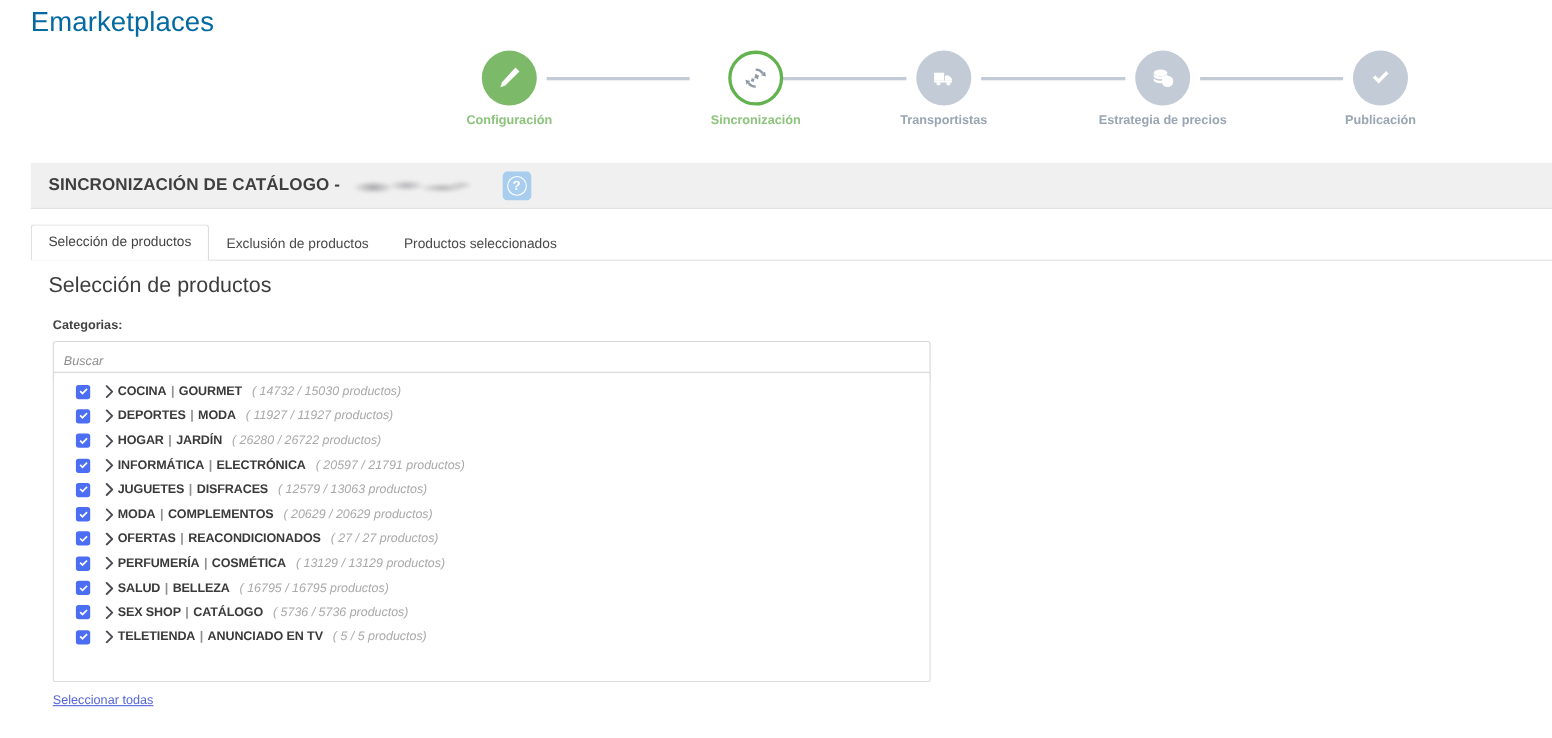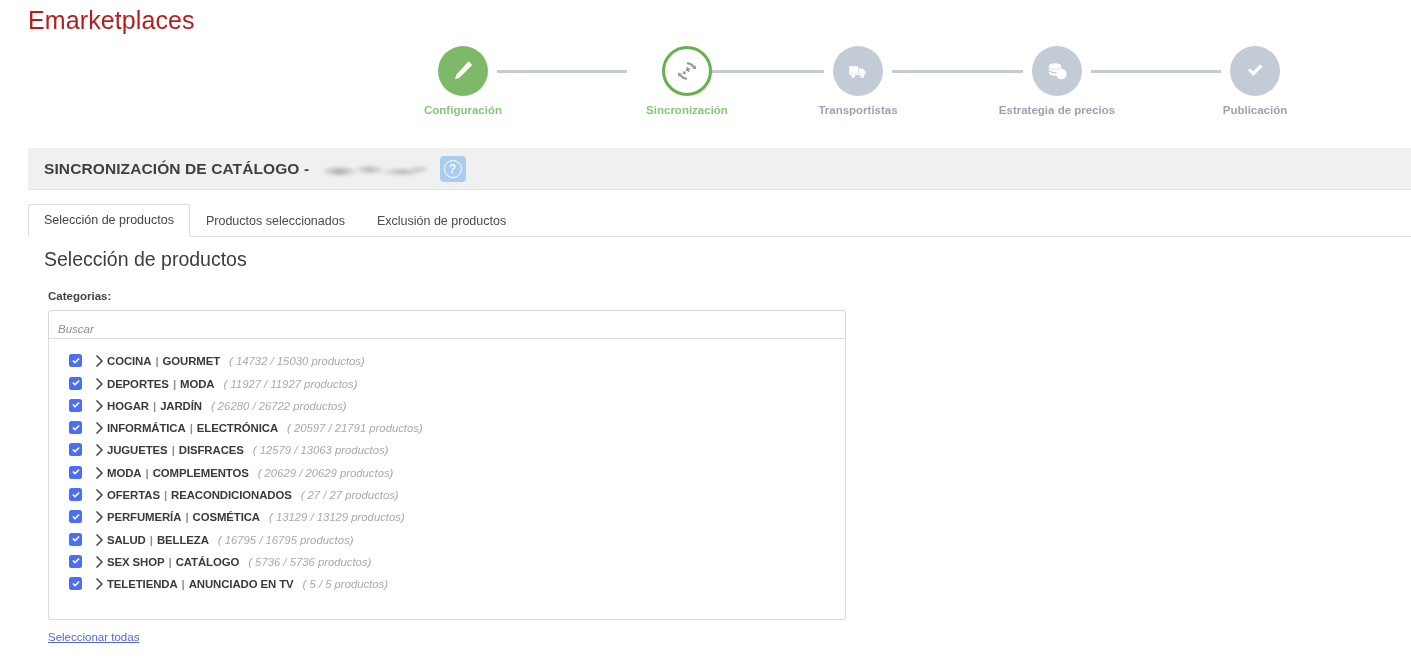--- a/index.html
+++ b/index.html
@@ -14,21 +14,21 @@
     position: relative;
   }
 
   
   #page-title {
     position: absolute;
     left: 28px;
     top: 6px;
     font-size: 25px;
     font-weight: 400;
-    color: #b91c1c;
+    color: #0369a1;
     letter-spacing: 0.1px;
   }
 
   
   #stepper {
     position: absolute;
     left: 0;
     top: 46px;
     width: 1411px;
     height: 85px;
@@ -76,20 +76,21 @@
     position: absolute;
     left: 28px;
     top: 148px;
     right: 0;
     height: 42px;
     background: #f0f0f0;
     border-bottom: 1px solid #e2e2e2;
     display: flex;
     align-items: center;
     padding-left: 16px;
+    gap: 17px;
   }
   #section-header .sh-title {
     font-size: 15.5px;
     font-weight: bold;
     color: #3f3f3f;
     letter-spacing: 0.1px;
     white-space: nowrap;
   }
   .redacted {
     display: inline-block;
@@ -210,21 +211,21 @@
     width: 798px;
     height: 282px;
     border: 1px solid #dcdcdc;
     border-radius: 2px;
     background: #ffffff;
     padding: 6px 0 0 0;
     overflow: hidden;
   }
   .cat-row {
     display: flex;
-    align-items: flex-end;
+    align-items: center;
     height: 22.3px;
     padding-left: 20px;
     cursor: pointer;
   }
   .cb {
     width: 13px;
     height: 13px;
     border-radius: 2.5px;
     background: #4c6ef5;
     flex: none;
@@ -348,22 +349,22 @@
     <span>SINCRONIZACIÓN DE CATÁLOGO -</span>
     <span class="redacted"></span>
   </span>
   <div id="help-button">
     <span class="help-ring">?</span>
   </div>
 </div>
 
 <div id="tab-bar">
     <div class="tab active">Selección de productos</div>
+    <div class="tab">Exclusión de productos</div>
     <div class="tab">Productos seleccionados</div>
-    <div class="tab">Exclusión de productos</div>
   </div>
 <div id="tab-underline"></div>
 
 <div id="panel-title">Selección de productos</div>
 <div id="categories-label">Categorias:</div>
 
 <input id="search-input" type="text" placeholder="Buscar" style="">
 
 <div id="category-box">
     <div class="cat-row">

